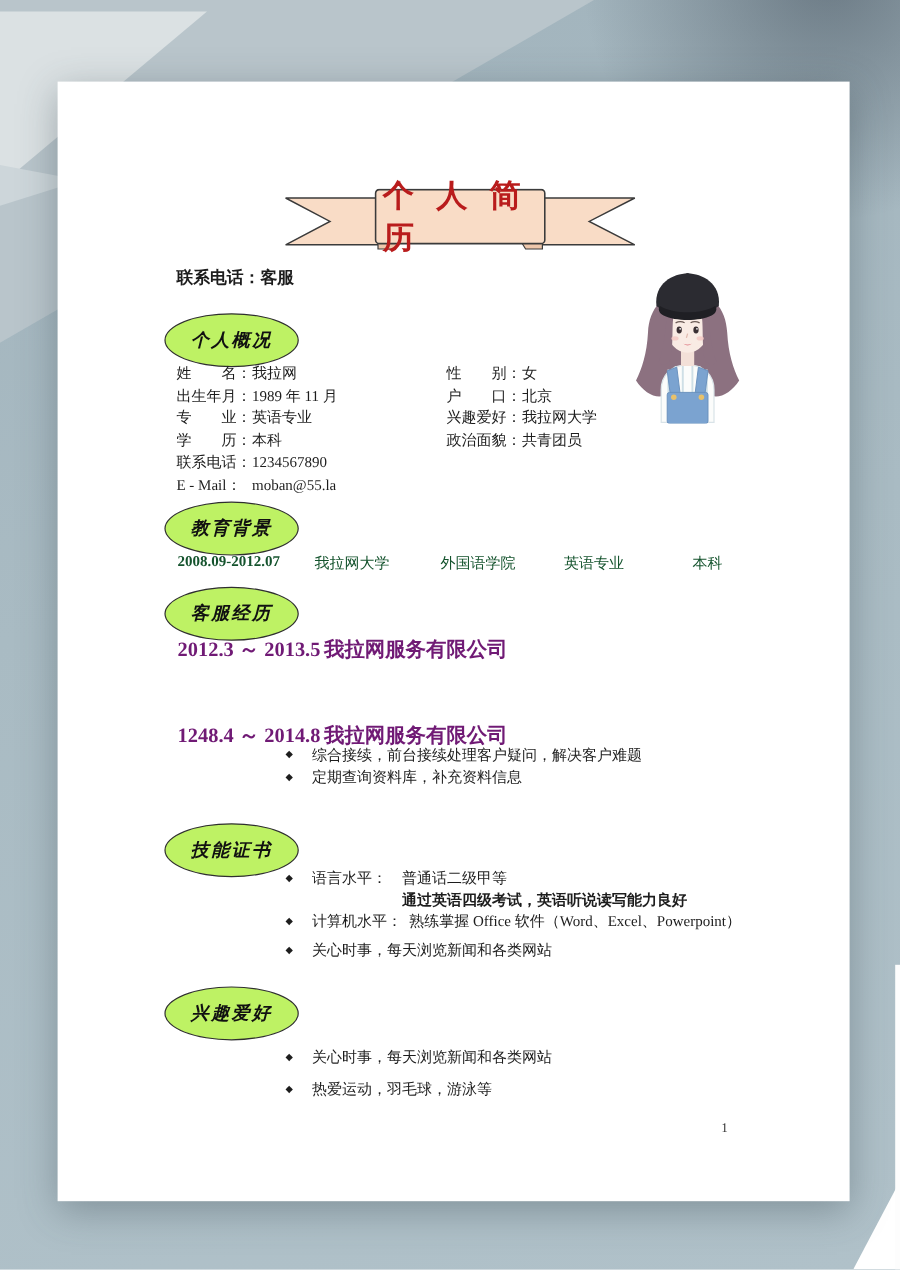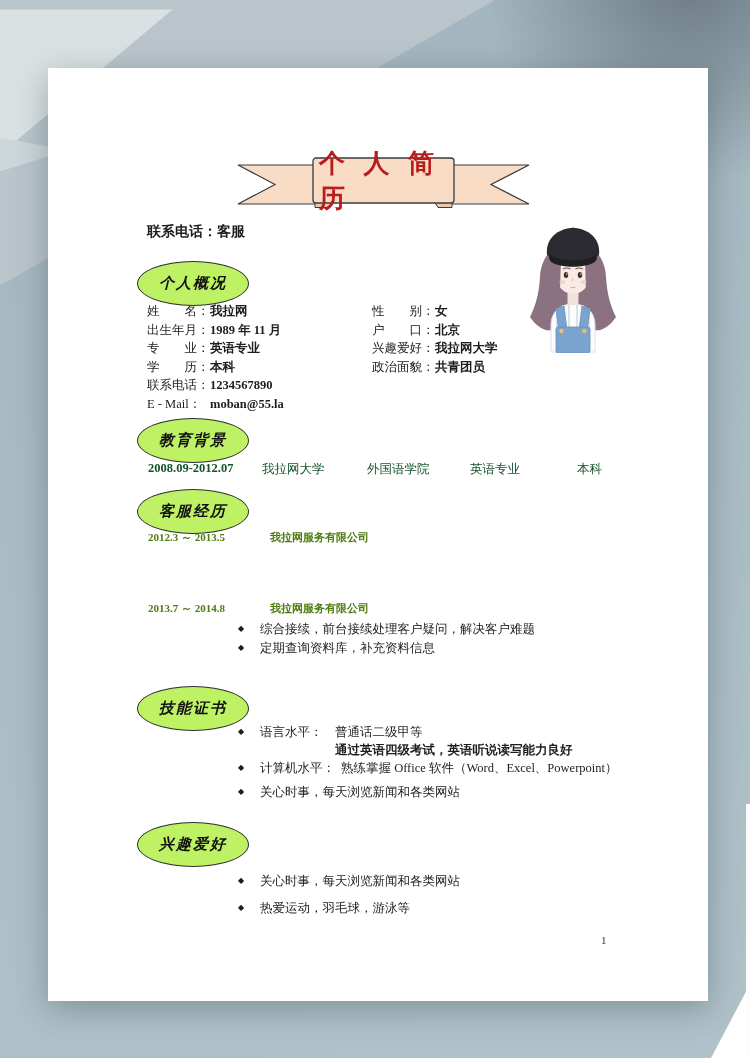--- a/index.html
+++ b/index.html
@@ -46,31 +46,31 @@
   .badge-education{top:350px;}
   .badge-experience{top:421px;}
   .badge-skills{top:618px;}
   .badge-hobbies{top:754px;}
 
   
   .fields{position:absolute;font-size:12.5px;color:#1d1d1d;line-height:18.6px;white-space:nowrap;}
   .fields-left{left:99px;top:234px;}
   .fields-right{left:324px;top:234px;}
   .fields .lab{display:inline-block;min-width:63px;}
-  .fields .val{font-weight:bold;}
+  .fields .val{font-weight:normal;}
 
   
   .edu-row{position:absolute;left:100px;top:393px;display:flex;font-size:12.5px;color:#14532d;white-space:nowrap;}
   .edu-row .c1{width:114px;font-weight:bold;}
   .edu-row .c2{width:105px;}
   .edu-row .c3{width:103px;}
   .edu-row .c4{width:107px;}
 
   
-  .job-head{position:absolute;left:100px;font-size:11px;color:#4d7c0f;white-space:nowrap;}
+  .job-head{position:absolute;left:100px;font-size:17px;color:#701a75;white-space:nowrap;}
   .job-head .period{display:inline-block;width:122px;font-weight:bold;}
   .job-head .company{font-weight:bold;}
   .job1-head{top:462px;}
   .job2-head{top:533px;}
   .bullets{position:absolute;left:190px;font-size:12.5px;color:#1d1d1d;line-height:18.5px;white-space:nowrap;}
   .job1-bullets{top:480px;}
   .job2-bullets{top:552px;}
   .dia{font-size:8px;display:inline-block;width:8px;margin-right:14px;vertical-align:2px;color:#1d1d1d;}
 
   
@@ -179,21 +179,21 @@
     <span class="c3">外国语学院</span>
     <span class="c4">英语专业</span>
     <span class="c5">本科</span>
   </div>
 
   <div class="job-head job1-head">
     <span class="period">2012.3 ～ 2013.5</span><span class="company">我拉网服务有限公司</span>
   </div>
 
   <div class="job-head job2-head">
-    <span class="period">2013.7 ～ 2014.8</span><span class="company">我拉网服务有限公司</span>
+    <span class="period">1248.4 ～ 2014.8</span><span class="company">我拉网服务有限公司</span>
   </div>
   <div class="bullets job2-bullets">
     <div><span class="dia">◆</span><span>综合接续，前台接续处理客户疑问，解决客户难题</span></div>
     <div><span class="dia">◆</span><span>定期查询资料库，补充资料信息</span></div>
   </div>
 
   <div class="skills">
     <div><span class="dia">◆</span><span class="lab-fixed">语言水平：</span><span>普通话二级甲等</span></div>
     <div class="cont">通过英语四级考试，英语听说读写能力良好</div>
     <div class="row3"><span class="dia">◆</span><span class="lab">计算机水平：</span><span>熟练掌握 Office 软件（Word、Excel、Powerpoint）</span></div>

